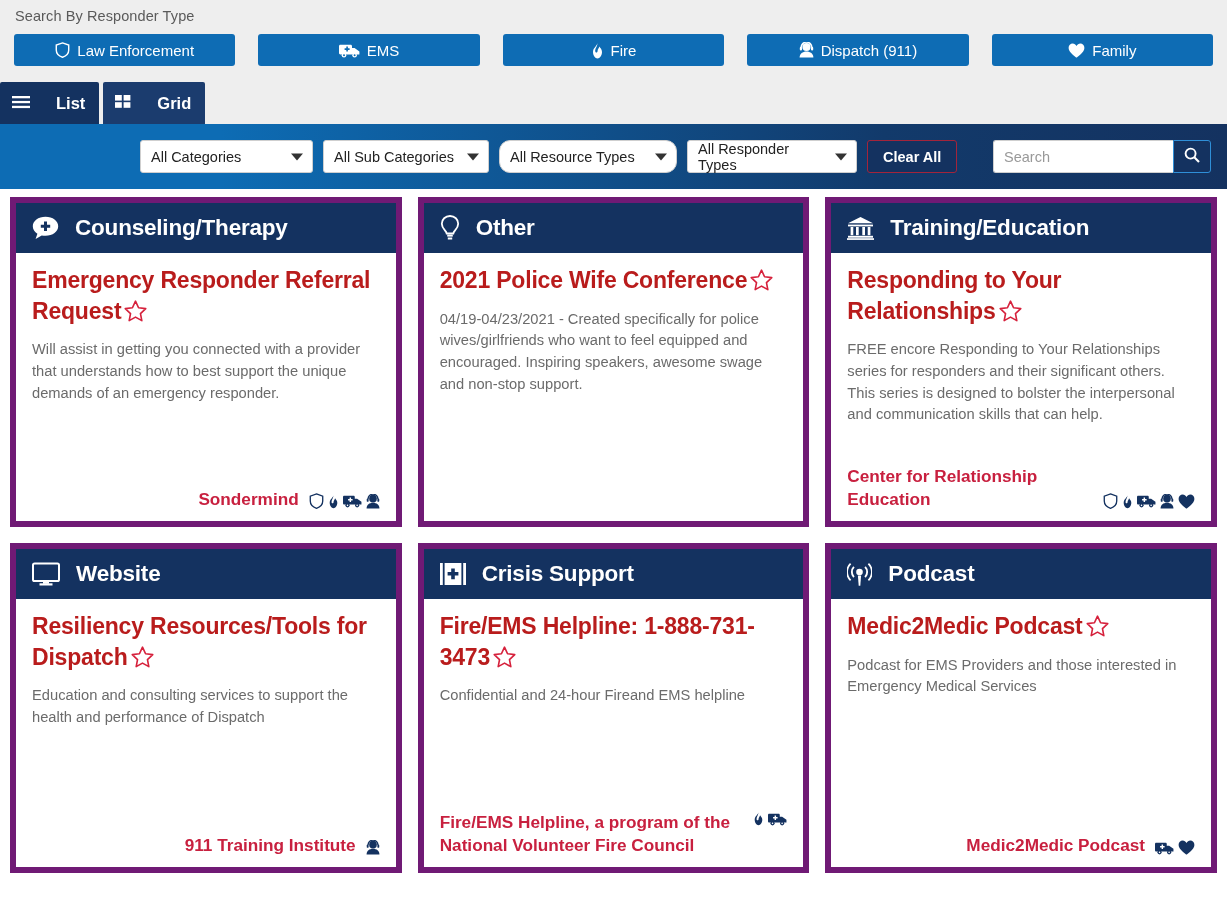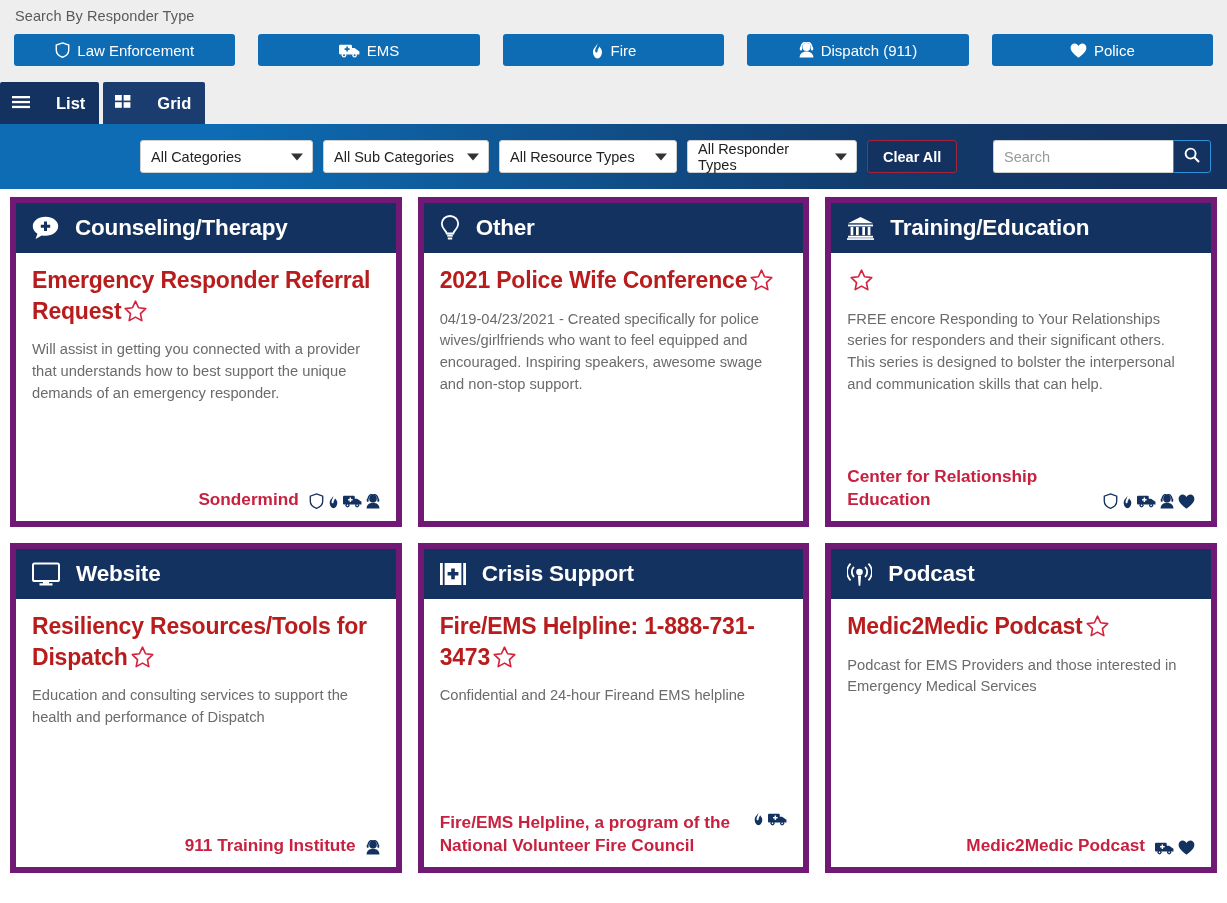--- a/index.html
+++ b/index.html
@@ -89,21 +89,21 @@
     display: flex;
     align-items: center;
     padding: 0 26px 0 10px;
     font-size: 14.5px;
     color: #222;
     cursor: pointer;
     min-width: 0;
   }
   .select-box.w1 { width: 173px; }
   .select-box.w2 { width: 166px; }
-  .select-box.w3 { width: 178px; }
+  .select-box.w3 { width: 178px; border-radius: 11px; }
   .select-box.w4 { width: 170px; }
   .caret {
     position: absolute; right: 9px; top: 50%;
     width: 0; height: 0;
     border-left: 6px solid transparent;
     border-right: 6px solid transparent;
     border-top: 7px solid #333;
     transform: translateY(-50%);
   }
   .clear-all {
@@ -275,21 +275,21 @@
         </span>
         <span>Dispatch (911)</span>
       </button>
 
       <button class="responder-btn">
         <span>
           <svg width="17" height="15" viewBox="0 0 17 15">
               <path d="M8.5 14.5 C8.5 14.5 0.6 9.6 0.6 4.9 C0.6 2.3 2.5 0.6 4.7 0.6 C6.3 0.6 7.7 1.5 8.5 3 C9.3 1.5 10.7 0.6 12.3 0.6 C14.5 0.6 16.4 2.3 16.4 4.9 C16.4 9.6 8.5 14.5 8.5 14.5 Z" fill="#fff"></path>
             </svg>
         </span>
-        <span>Police</span>
+        <span>Family</span>
       </button>
 
     </div>
   </div>
 
   <div class="view-tabs">
     <button class="view-tab">
       <span>
         <svg width="18" height="14" viewBox="0 0 18 14">
             <rect x="0" y="1" width="18" height="2.3" fill="#fff"></rect>
@@ -431,21 +431,21 @@
               <rect x="15.3" y="11" width="2.7" height="8.2" fill="#fff"></rect>
               <rect x="20.7" y="11" width="2.7" height="8.2" fill="#fff"></rect>
               <rect x="1" y="19.8" width="25" height="1.9" fill="#fff"></rect>
               <rect x="0" y="22.2" width="27" height="1.7" fill="#fff"></rect>
             </svg>
         </span>
         <span class="cat-name">Training/Education</span>
       </div>
       <div class="card-body">
         <div class="card-title">
-          <span class="star"><svg width="23" height="22" viewBox="0 0 24 23">
+          <span>Responding to Your Relationships</span><span class="star"><svg width="23" height="22" viewBox="0 0 24 23">
                 <path d="M12 1.2 L15.2 8.1 L22.7 9 L17.2 14.2 L18.6 21.6 L12 17.9 L5.4 21.6 L6.8 14.2 L1.3 9 L8.8 8.1 Z" fill="none" stroke="#d6213c" stroke-width="1.7" stroke-linejoin="round"></path>
               </svg></span>
         </div>
         <div class="card-desc">FREE encore Responding to Your Relationships series for responders and their significant others. This series is designed to bolster the interpersonal and communication skills that can help.</div>
       </div>
       <div class="card-footer">
         <div class="card-org">Center for Relationship Education</div>
         <div class="badges">
           <span>
               <svg width="15" height="16" viewBox="0 0 16 18">

